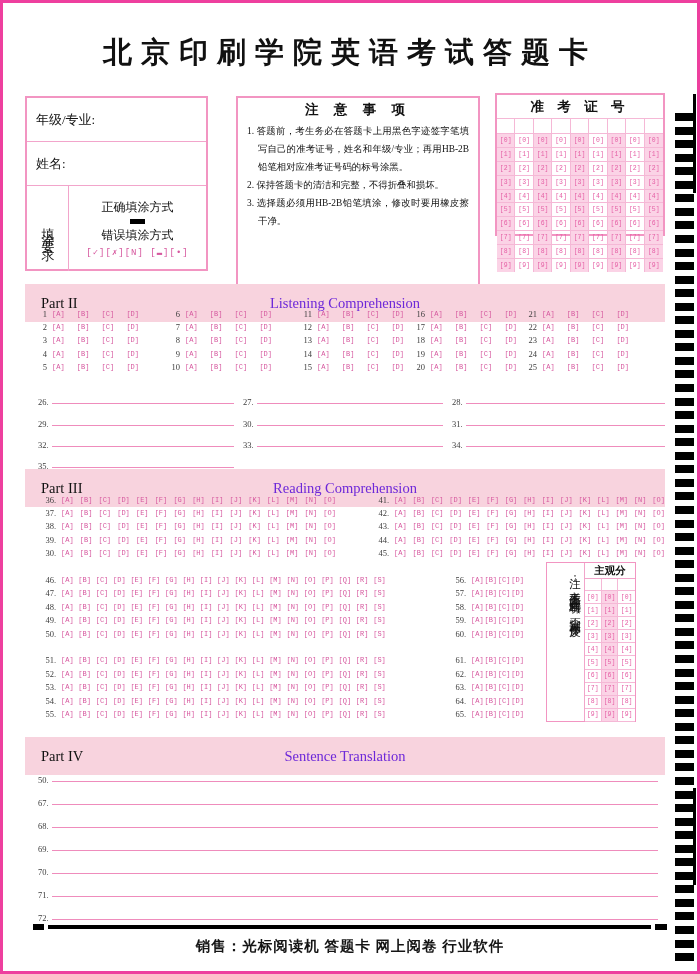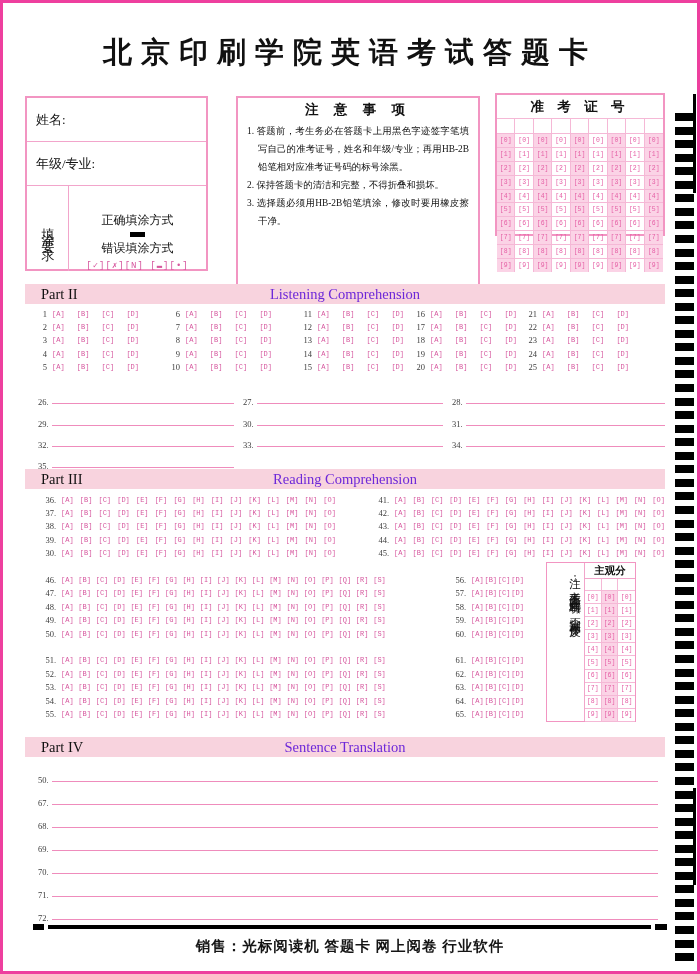--- a/index.html
+++ b/index.html
@@ -14,21 +14,21 @@
 
   
   .info-box{left:22px;top:93px;width:183px;height:175px}
   .info-row{height:44px;border-bottom:1px solid #f2a5cb;display:flex;align-items:center;
             padding-left:9px;font-size:13px;color:#111}
   .fill-row{display:flex;height:85px}
   .fill-req{width:42px;border-right:1px solid #f2a5cb;display:flex;align-items:center;
             justify-content:center;writing-mode:vertical-lr;letter-spacing:7px;
             font-size:13px;color:#111;padding-top:4px}
   .fill-demo{flex:1;display:flex;flex-direction:column;align-items:center;
-             justify-content:flex-end;font-size:12px;color:#111;gap:3px}
+             justify-content:center;font-size:12px;color:#111;gap:3px}
   .demo-bar{width:15px;height:5px;background:#000}
   .demo-wrong{font-size:9px;color:#d6579e;font-family:"Liberation Mono",monospace;letter-spacing:1px}
 
   
   .notice-box{left:233px;top:93px;width:244px;height:201px;padding:1px 9px 0 9px}
   .notice-title{text-align:center;font-size:13.5px;font-weight:bold;letter-spacing:6px;
                 color:#111;margin:2px 0 3px 0}
   .nitem{font-size:9.4px;line-height:1.92;color:#111;padding-left:11px;text-indent:-11px;
          text-align:justify}
 
@@ -38,21 +38,21 @@
                 font-size:13.5px;font-weight:bold;letter-spacing:5px;color:#111}
   #ticket-grid{display:grid;grid-template-columns:repeat(9,1fr);
                grid-template-rows:15px repeat(10,13.9px)}
   .tcell{border-right:1px solid #f5b8d6;border-top:1px solid #f5b8d6;display:flex;
          align-items:center;justify-content:center;font-size:6.5px;color:#e55fa5;
          font-family:"Liberation Mono",monospace}
   .tcell:nth-child(9n){border-right:none}
   .tcell.shade{background:#fbd3e6}
 
   
-  .pbar{position:absolute;left:22px;width:640px;height:20px;background:#f8d3de;
+  .pbar{position:absolute;left:22px;width:640px;height:38px;background:#f8d3de;
         display:flex;align-items:center}
   .plabel{position:absolute;left:16px;font-size:14.5px;color:#111}
   .ptitle{width:100%;text-align:center;font-size:14.5px;color:#6d28d9}
 
   
   .qrow{display:flex;align-items:center;height:13.3px}
   .qrow.gap{margin-top:13px}
   .qnum{flex:none;width:18px;text-align:right;font-size:8.5px;color:#3c3c3c}
   .opts{flex:1;display:flex;justify-content:space-between;margin-left:5px}
   .opt{font-size:7px;color:#d6579e;font-family:"Liberation Mono",monospace}
@@ -108,24 +108,24 @@
 </style>
 </head>
 <body>
 
 <div class="sheet">
 
   <div class="title">北京印刷学院英语考试答题卡</div>
 
   <div class="box info-box">
     <div class="info-row">
-      <span>姓名:</span>
+      <span>年级/专业:</span>
     </div>
     <div class="info-row">
-      <span>年级/专业:</span>
+      <span>姓名:</span>
     </div>
     <div class="fill-row">
       <div class="fill-req">填涂要求</div>
       <div class="fill-demo">
         <div>正确填涂方式</div>
         <div class="demo-bar"></div>
         <div>错误填涂方式</div>
         <div class="demo-wrong">[✓][✗][N] [▬][•]</div>
       </div>
     </div>

